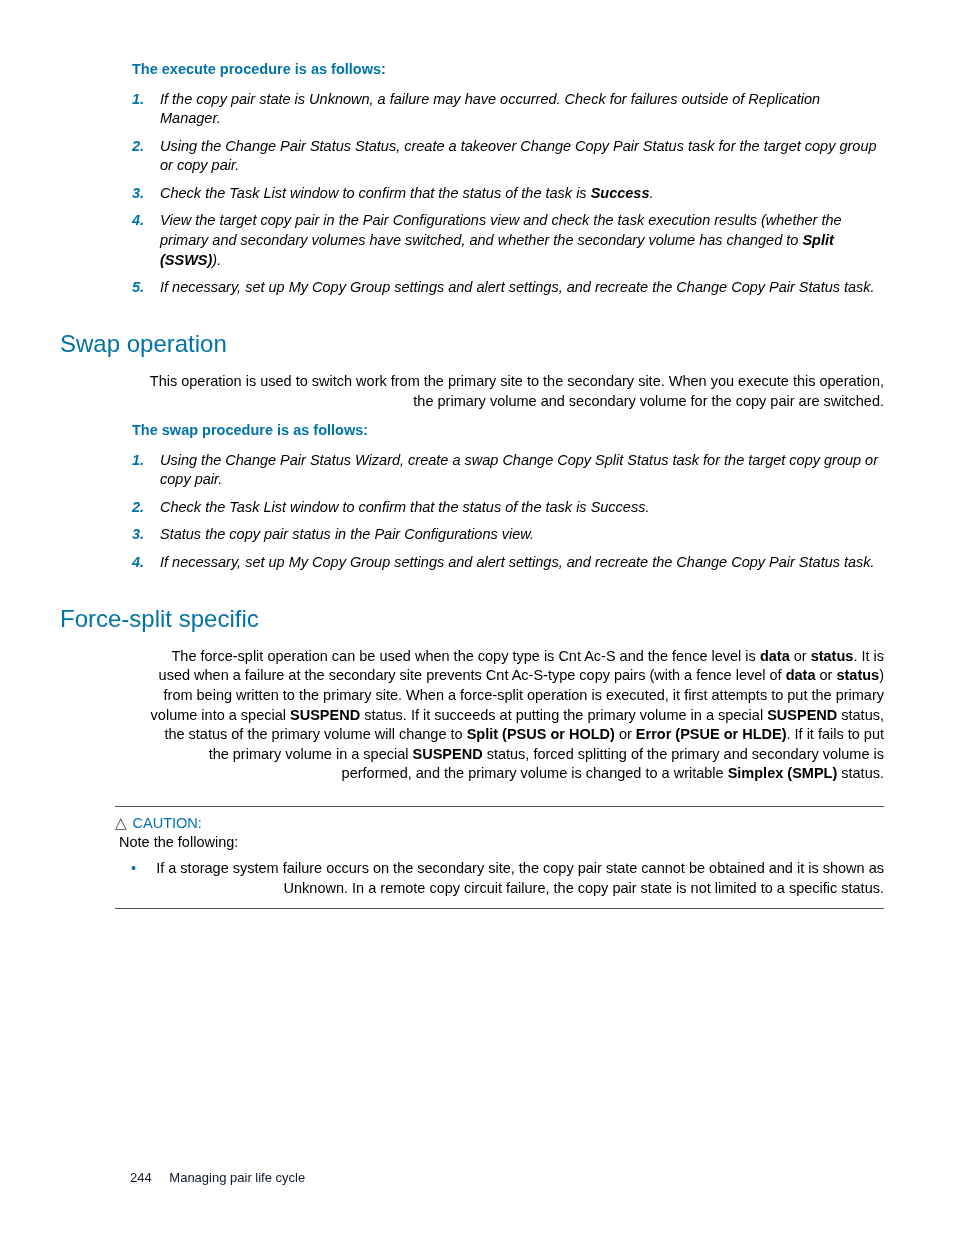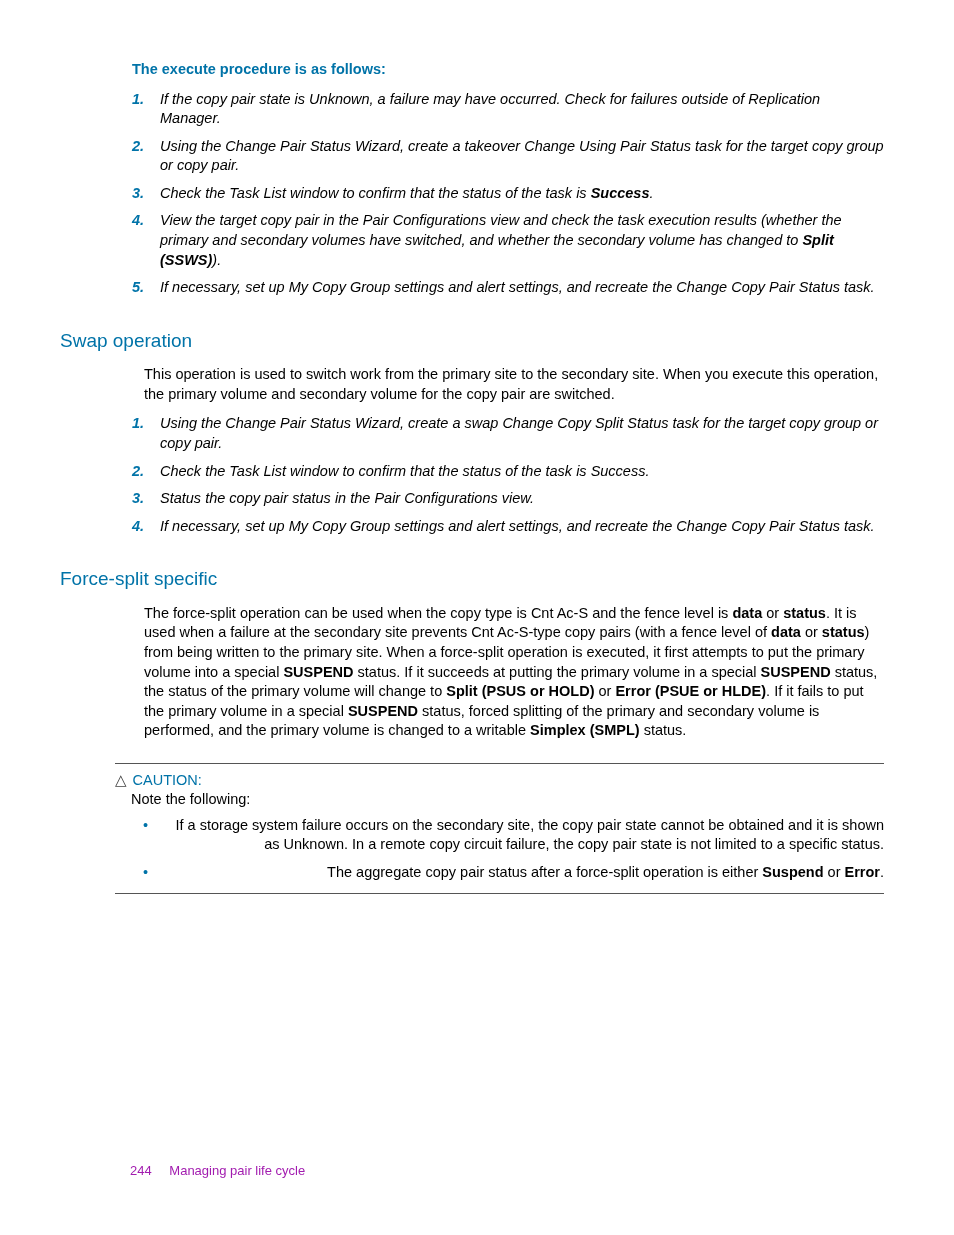--- a/index.html
+++ b/index.html
@@ -19,21 +19,21 @@
     position: relative;
   }
   .subhead {
     color: #0073a8;
     font-weight: bold;
     margin: 0 0 10px 0;
     font-size: 14.5px;
   }
   .heading {
     color: #0073a8;
-    font-size: 19px;
+    font-size: 24px;
     font-weight: normal;
     margin: 30px 0 12px 0;
   }
   .body-indent {
     margin-left: 72px;
     margin-right: 10px;
   }
   ol.proc {
     margin: 0 0 0 72px;
     padding: 0 10px 0 28px;
@@ -50,20 +50,21 @@
   ol.proc li::before {
     content: counter(step) ".";
     position: absolute;
     left: -28px;
     top: 0;
     color: #0073a8;
     font-weight: bold;
   }
   .para {
     margin: 0 0 10px 12px;
+    text-align: right;
   }
   .strong { font-weight: bold; }
   .caution-box {
     margin: 22px 0 0 55px;
     margin-right: 10px;
   }
   .hr {
     border: 0;
     border-top: 1px solid #555;
     margin: 0 0 6px 0;
@@ -71,71 +72,72 @@
   .caution-line {
     color: #0073a8;
     font-size: 14.5px;
   }
   .caution-icon {
     font-size: 15px;
     margin-right: 6px;
     color: #444;
   }
   .caution-body {
-    margin-left: 16px;
+    margin-left: 4px;
   }
   ul.bullets {
     margin: 6px 0 0 0;
     padding: 0 0 0 28px;
     list-style: none;
   }
   ul.bullets li {
     position: relative;
     margin: 0 0 8px 0;
     text-align: right;
   }
   ul.bullets li::before {
     content: "•";
     position: absolute;
     left: -16px;
     top: 0;
     color: #0073a8;
   }
   .footer {
     position: absolute;
-    bottom: 55px;
+    bottom: 48px;
     left: 130px;
     font-size: 13px;
-    color: #a21caf;
+    color: #0f172a;
   }
   .footer .pg { margin-right: 14px; }
 </style>
 </head>
 <body>
 
 <div class="page">
 
   <div class="body-indent">
     <p class="subhead">The execute procedure is as follows:</p>
   </div>
   <ol class="proc">
     <li>If the copy pair state is Unknown, a failure may have occurred. Check for failures outside of Replication Manager.</li>
-    <li>Using the Change Pair Status Wizard, create a takeover Change Using Pair Status task for the target copy group or copy pair.</li>
+    <li>Using the Change Pair Status Status, create a takeover Change Copy Pair Status task for the target copy group or copy pair.</li>
     <li>
       <span>Check the Task List window to confirm that the status of the task is </span><span class="strong">Success</span><span>.</span>
     </li>
     <li>
       <span>View the target copy pair in the Pair Configurations view and check the task execution results (whether the primary and secondary volumes have switched, and whether the secondary volume has changed to </span><span class="strong">Split (SSWS)</span><span>).</span>
     </li>
     <li>If necessary, set up My Copy Group settings and alert settings, and recreate the Change Copy Pair Status task.</li>
   </ol>
 
   <h2 class="heading">Swap operation</h2>
   <div class="body-indent">
     <p class="para">This operation is used to switch work from the primary site to the secondary site. When you execute this operation, the primary volume and secondary volume for the copy pair are switched.</p>
+    <p class="subhead">The swap procedure is as follows:</p>
   </div>
   <ol class="proc">
     <li>Using the Change Pair Status Wizard, create a swap Change Copy Split Status task for the target copy group or copy pair.</li>
     <li>Check the Task List window to confirm that the status of the task is Success.</li>
     <li>Status the copy pair status in the Pair Configurations view.</li>
     <li>If necessary, set up My Copy Group settings and alert settings, and recreate the Change Copy Pair Status task.</li>
   </ol>
 
   <h2 class="heading">Force-split specific</h2>
   <div class="body-indent">
@@ -146,23 +148,20 @@
 
   <div class="caution-box">
     <hr class="hr">
     <div class="caution-line">
       <span class="caution-icon">△</span><span>CAUTION:</span>
     </div>
     <div class="caution-body">
       <div>Note the following:</div>
       <ul class="bullets">
         <li>If a storage system failure occurs on the secondary site, the copy pair state cannot be obtained and it is shown as Unknown. In a remote copy circuit failure, the copy pair state is not limited to a specific status.</li>
-        <li>
-          <span>The aggregate copy pair status after a force-split operation is either </span><span class="strong">Suspend</span><span> or </span><span class="strong">Error</span><span>.</span>
-        </li>
       </ul>
     </div>
     <hr class="hr" style="margin-top:10px;">
   </div>
 
   <div class="footer">
     <span class="pg">244</span>
     <span>Managing pair life cycle</span>
   </div>
 

